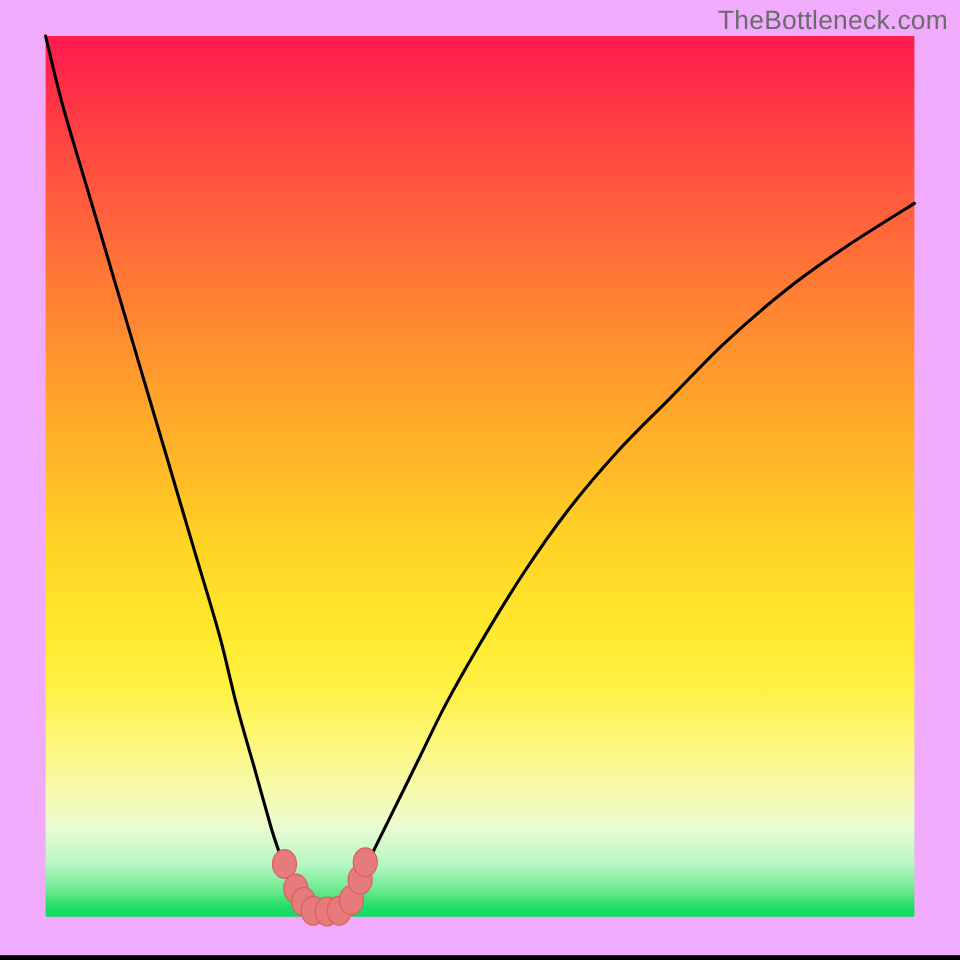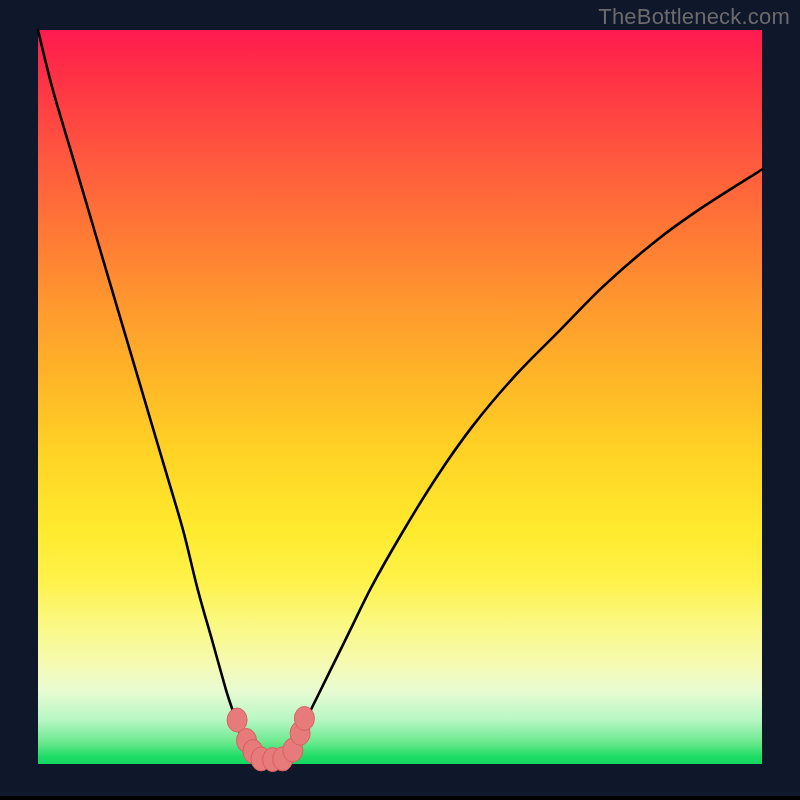--- a/index.html
+++ b/index.html
@@ -10,21 +10,21 @@
     background: #000;
     overflow: hidden;
     font-family: Arial, Helvetica, sans-serif;
   }
   .frame {
     position: absolute;
     left: 0;
     top: 0;
     width: 800px;
     height: 796px;
-    background: #0f172a;
+    background: #f0abfc;
   }
   .plot-area {
     position: absolute;
     left: 38px;
     top: 30px;
     width: 724px;
     height: 734px;
     background: linear-gradient(
       to bottom,
       #ff1a4f 0%,

